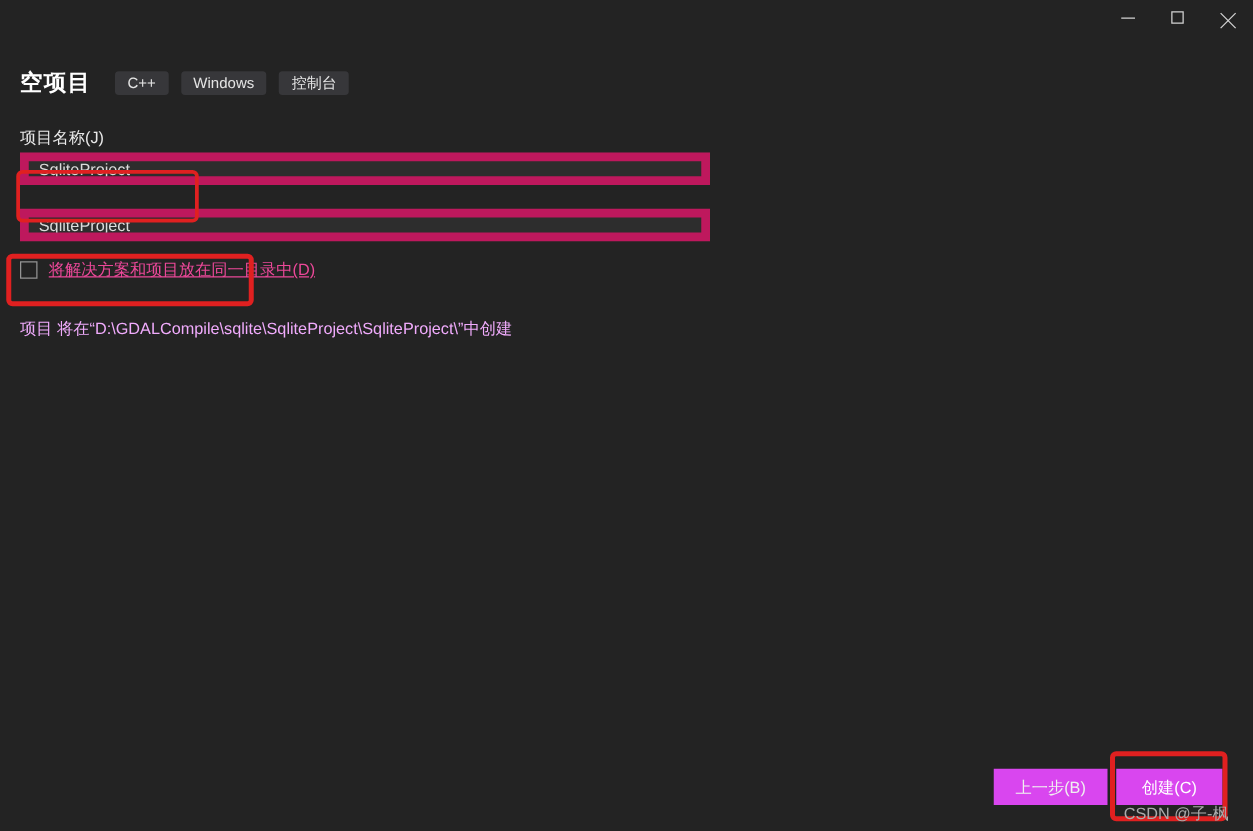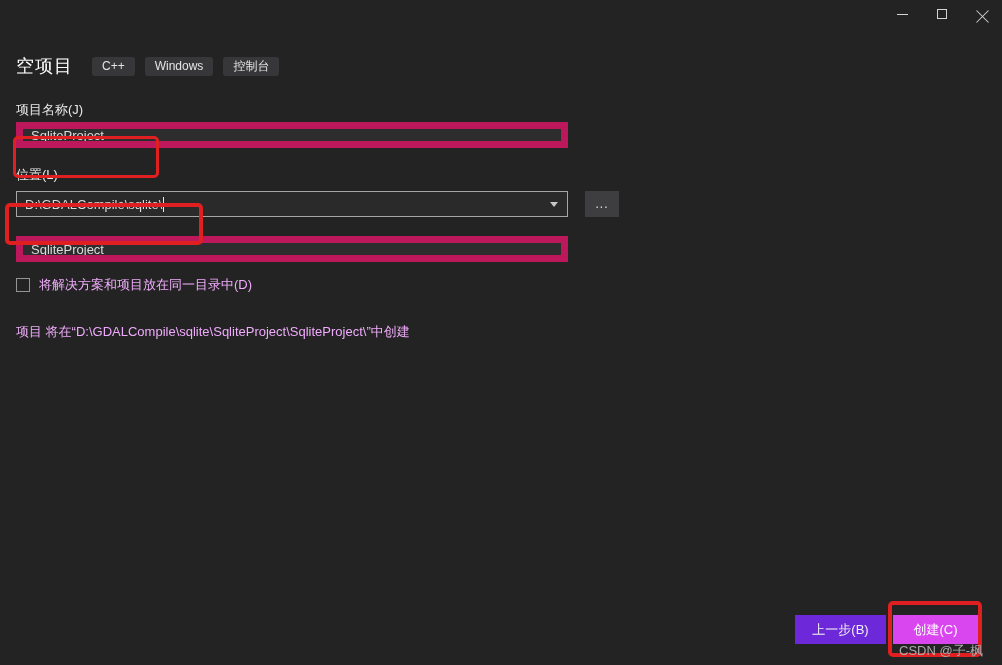--- a/index.html
+++ b/index.html
@@ -38,21 +38,21 @@
   .page-title {
     font-size: 22px; font-weight: 600; color: #FFFFFF;
     line-height: 28px; margin-top: 2px; letter-spacing: 1px;
   }
 
   .subtitle-row {
     margin-top: 26px;
     display: flex; align-items: center;
   }
   .template-name {
-    font-size: 18px; font-weight: 400; color: #FFFFFF; letter-spacing: 1px;
+    font-size: 18px; font-weight: 700; color: #FFFFFF; letter-spacing: 1px;
   }
   .tags { display: flex; gap: 10px; margin-left: 19px; }
   .tag {
     background: #37373A; color: #E4E4E4;
     font-size: 12px; line-height: 19px;
     padding: 0 10px; border-radius: 3px;
   }
 
   .field-label {
     display: block; font-size: 13px; color: #E8E8E8; line-height: 15px;
@@ -109,29 +109,29 @@
   .group-solution .text-input { margin-top: 8px; }
 
   .checkbox-row {
     margin-top: 14px;
     display: flex; align-items: center; gap: 9px;
   }
   .checkbox-box {
     width: 14px; height: 14px;
     border: 1px solid #949494; background: transparent;
   }
-  .checkbox-label { font-size: 13px; color: #f0abfc; }
+  .checkbox-label { font-size: 13px; color: #ec4899; text-decoration: underline; }
 
   .path-note { margin-top: 29px; font-size: 13px; color: #f0abfc; }
 
   
   .btn-back {
     position: absolute; left: 795px; top: 615px;
     width: 91px; height: 29px;
-    background: #6d28d9; border: none;
+    background: #d946ef; border: none;
     color: #F0F0F0; font-size: 13px;
     font-family: "Liberation Sans", "DejaVu Sans", sans-serif;
     cursor: default;
   }
   .btn-create {
     position: absolute; left: 893px; top: 615px;
     width: 85px; height: 29px;
     background: #d946ef; border: none;
     color: #FFFFFF; font-size: 13px;
     font-family: "Liberation Sans", "DejaVu Sans", sans-serif;
@@ -174,31 +174,20 @@
       <span class="tag">Windows</span>
       <span class="tag">控制台</span>
     </div>
   </div>
 
   <div class="group-project">
     <label class="field-label">项目名称(J)</label>
     <input class="text-input" type="text" value="SqliteProject" style="">
   </div>
 
-  <div class="group-location">
-    <label class="field-label">位置(L)</label>
-    <div class="location-row">
-      <div class="combo">
-        <span>D:\GDALCompile\sqlite\</span>
-          <span class="caret"></span>
-        <span class="combo-arrow"></span>
-      </div>
-      <button class="browse-btn">...</button>
-    </div>
-  </div>
 
   <div class="group-solution">
     <input class="text-input" type="text" value="SqliteProject" style="">
   </div>
 
   <div class="checkbox-row">
     <span class="checkbox-box"></span>
     <span class="checkbox-label">将解决方案和项目放在同一目录中(D)</span>
   </div>
 

